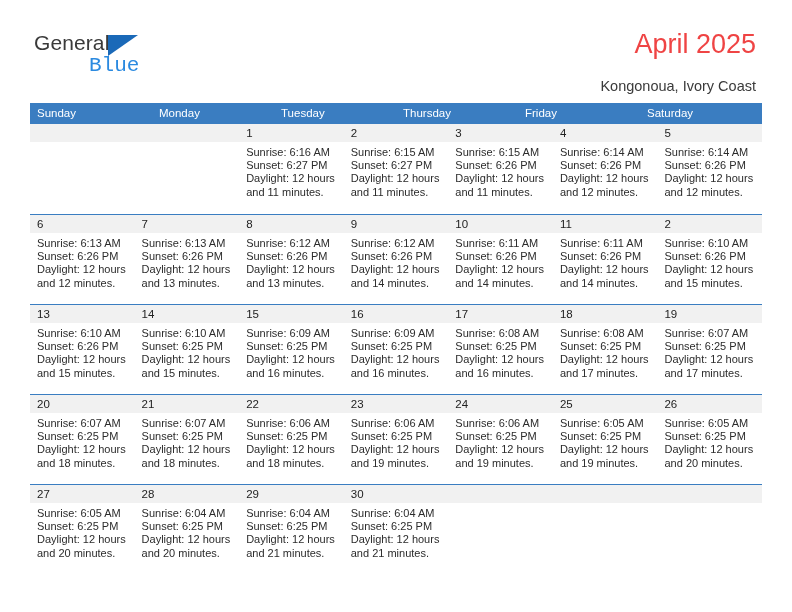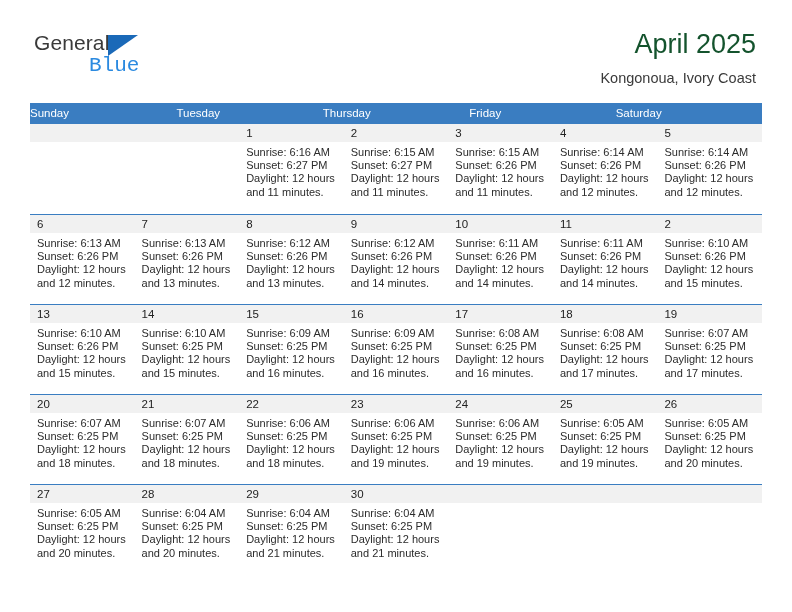--- a/index.html
+++ b/index.html
@@ -66,31 +66,31 @@
   }
 
   .title-block {
     position: absolute;
     right: 36px;
     top: 28px;
     text-align: right;
   }
   .cal-title {
     font-size: 27px;
-    color: #14532d;
+    color: #ef4444;
     line-height: 32px;
     font-weight: normal;
     margin: 0;
     white-space: nowrap;
   }
   .cal-subtitle {
     font-size: 14.5px;
     color: #3a3a3a;
     line-height: 20px;
-    margin-top: 8px;
+    margin-top: 16px;
     white-space: nowrap;
   }
 
   
   .calendar {
     position: absolute;
     left: 30px;
     top: 103px;
     width: 732px;
   }
@@ -99,20 +99,21 @@
     display: flex;
     background: #3a7dc1;
     height: 21px;
   }
   .weekday {
     flex: 1 1 0;
     min-width: 0;
     color: #ffffff;
     font-size: 11.5px;
     line-height: 21px;
+    padding-left: 7px;
     box-sizing: border-box;
     white-space: nowrap;
   }
 
   .week-row {
     display: flex;
     height: 90px;
     border-top: 1px solid #3a7dc1;
     box-sizing: border-box;
   }
@@ -172,20 +173,21 @@
       <h1 class="cal-title">April 2025</h1>
       <div class="cal-subtitle">Kongonoua, Ivory Coast</div>
     </div>
 
   </div>
 
   <div class="calendar">
 
     <div class="weekday-row">
       <div class="weekday">Sunday</div>
+      <div class="weekday">Monday</div>
       <div class="weekday">Tuesday</div>
       <div class="weekday">Thursday</div>
       <div class="weekday">Friday</div>
       <div class="weekday">Saturday</div>
     </div>
 
     <div id="weeks-container">
         <div class="week-row">
           <div class="day-cell empty">
             <div class="day-num-band">

